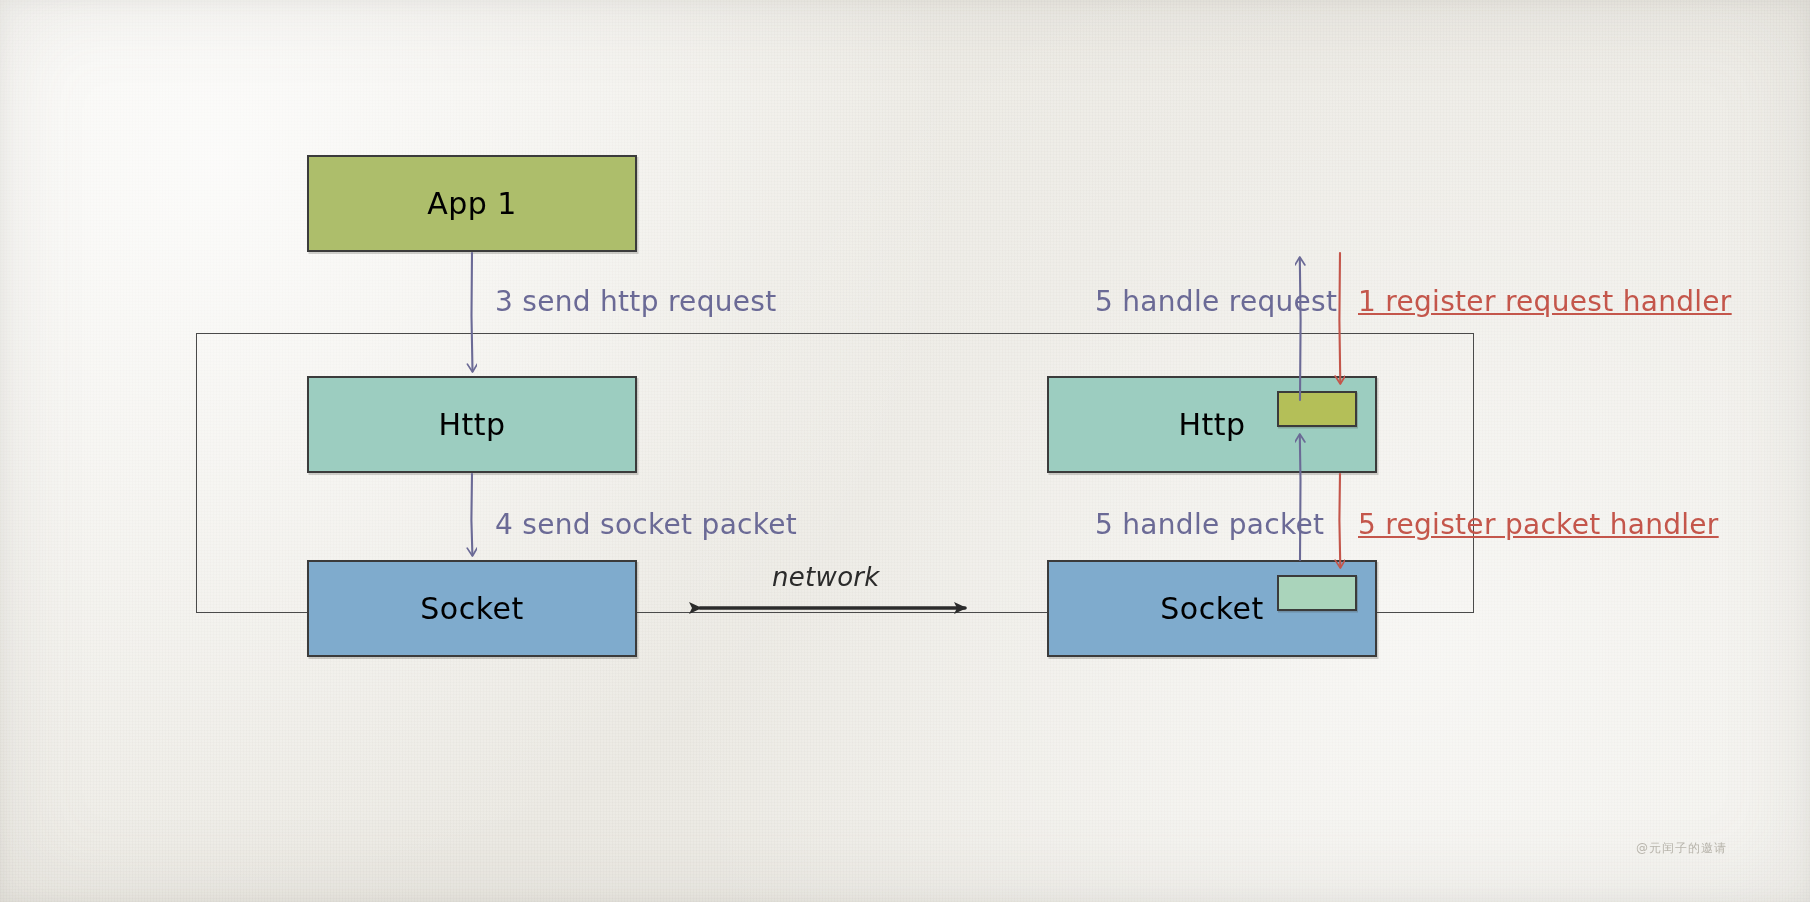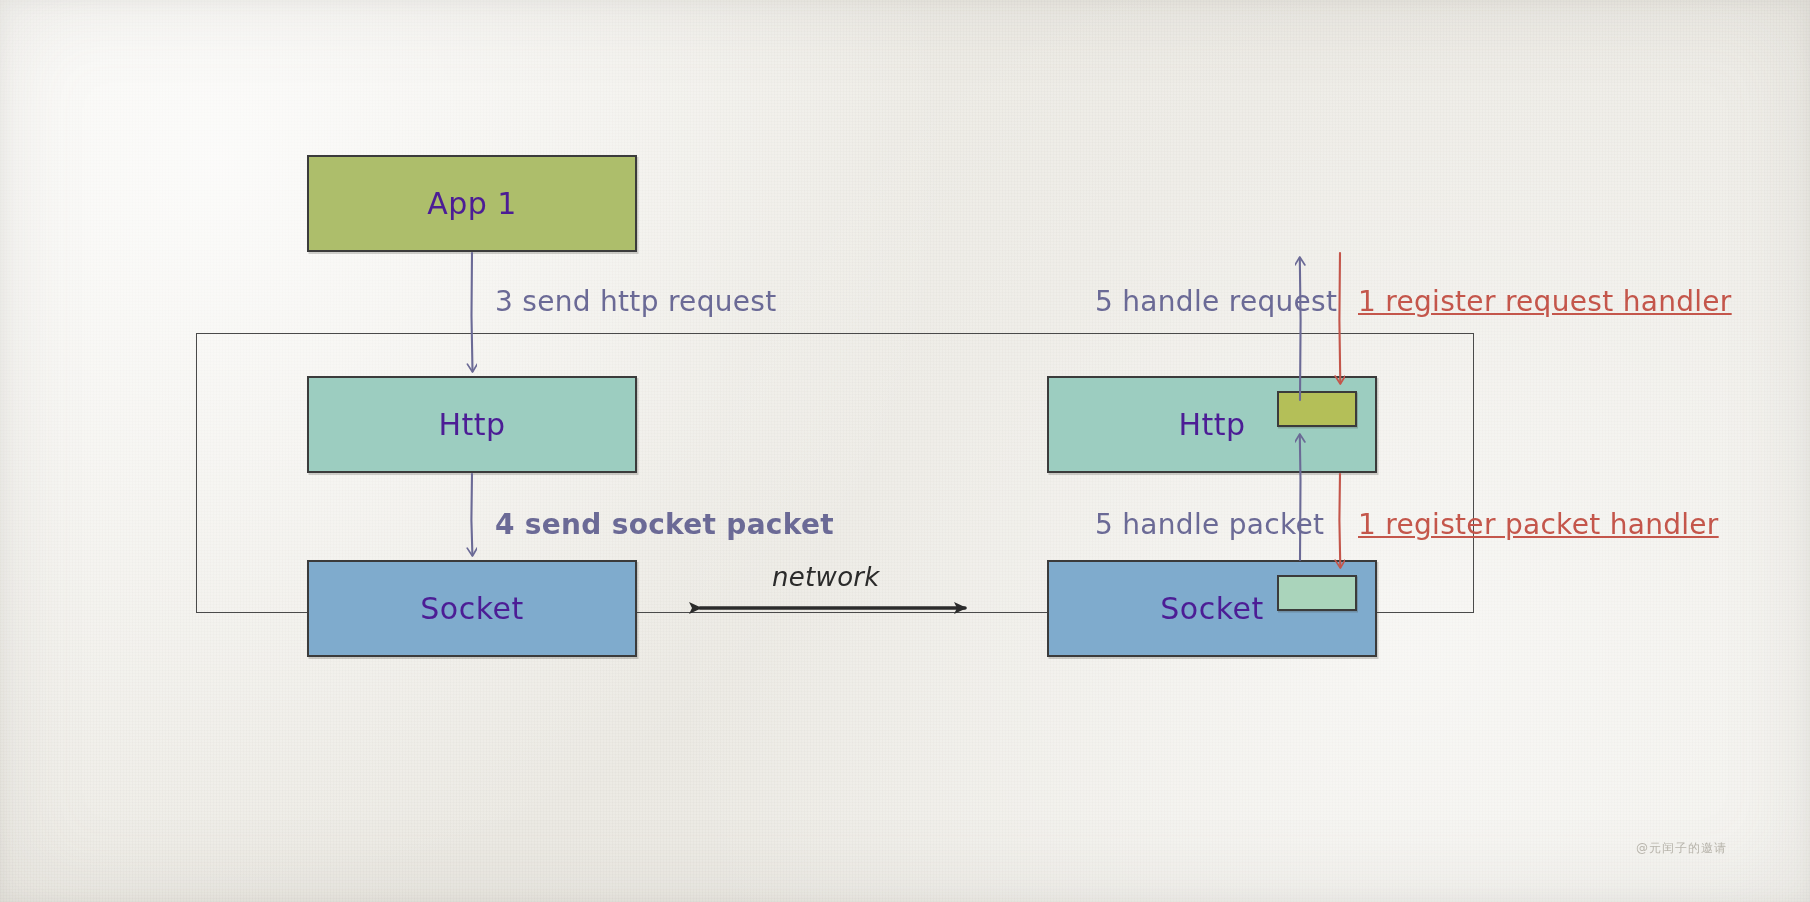--- a/index.html
+++ b/index.html
@@ -36,21 +36,21 @@
     display: flex;
     align-items: center;
     justify-content: center;
     font-family: "DejaVu Sans", sans-serif;
     color: #2f2f2f;
     letter-spacing: 0.5px;
     box-shadow: 1.5px 2px 0 rgba(60,58,52,0.22);
   }
   .node-label {
     font-size: 30px;
-    color: #4c1d95;
+    color: #000000;
     font-weight: 400;
   }
   .app-box  { background: #adbe6b; }
   .http-box { background: #9ccdc0; }
   .sock-box { background: #7fabcd; }
 
   .handler {
     position: absolute;
     border: 2.5px solid #3b3b3b;
     box-shadow: 1px 1.5px 0 rgba(60,58,52,0.25);
@@ -146,27 +146,27 @@
 
     <path d="M1340,253 L1339.4,320 L1340.3,383" stroke="#c4564b" stroke-width="2.1" fill="none" stroke-linecap="round" marker-end="url(#ah-red)"></path>
 
     <path d="M1340,474 L1339.4,520 L1340.3,567" stroke="#c4564b" stroke-width="2.1" fill="none" stroke-linecap="round" marker-end="url(#ah-red)"></path>
 
     <path d="M700,608 L965,608" stroke="#2b2b2b" stroke-width="3.4" fill="none" stroke-linecap="round" marker-end="url(#ah-dark-r)" marker-start="url(#ah-dark-l)"></path>
   </svg>
 
   <div class="edge-label lbl-blue" style="left:495px; top:285px;">3 send http request</div>
 
-  <div class="edge-label lbl-blue" style="left:495px; top:508px;font-weight:bold;">4 send socket packet</div>
+  <div class="edge-label lbl-blue" style="left:495px; top:508px;">4 send socket packet</div>
 
   <div class="edge-label lbl-blue" style="left:1095px; top:285px;">5 handle request</div>
 
   <div class="edge-label lbl-blue" style="left:1095px; top:508px;">5 handle packet</div>
 
   <div class="edge-label lbl-red" style="left:1358px; top:285px;">1 register request handler</div>
 
-  <div class="edge-label lbl-red" style="left:1358px; top:508px;">1 register packet handler</div>
+  <div class="edge-label lbl-red" style="left:1358px; top:508px;">5 register packet handler</div>
 
   <div class="edge-label lbl-dark" style="left:772px; top:562px;font-style:italic;">network</div>
 
   <div class="watermark" style="left:1636px; top:840px;">@元闰子的邀请</div>
 
 </div>
 
 </body></html>

